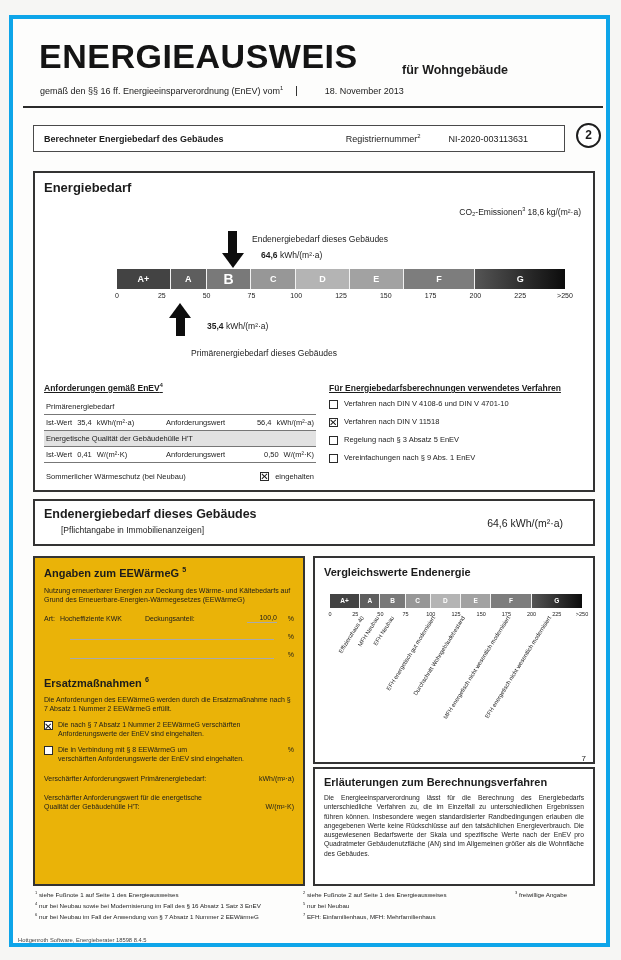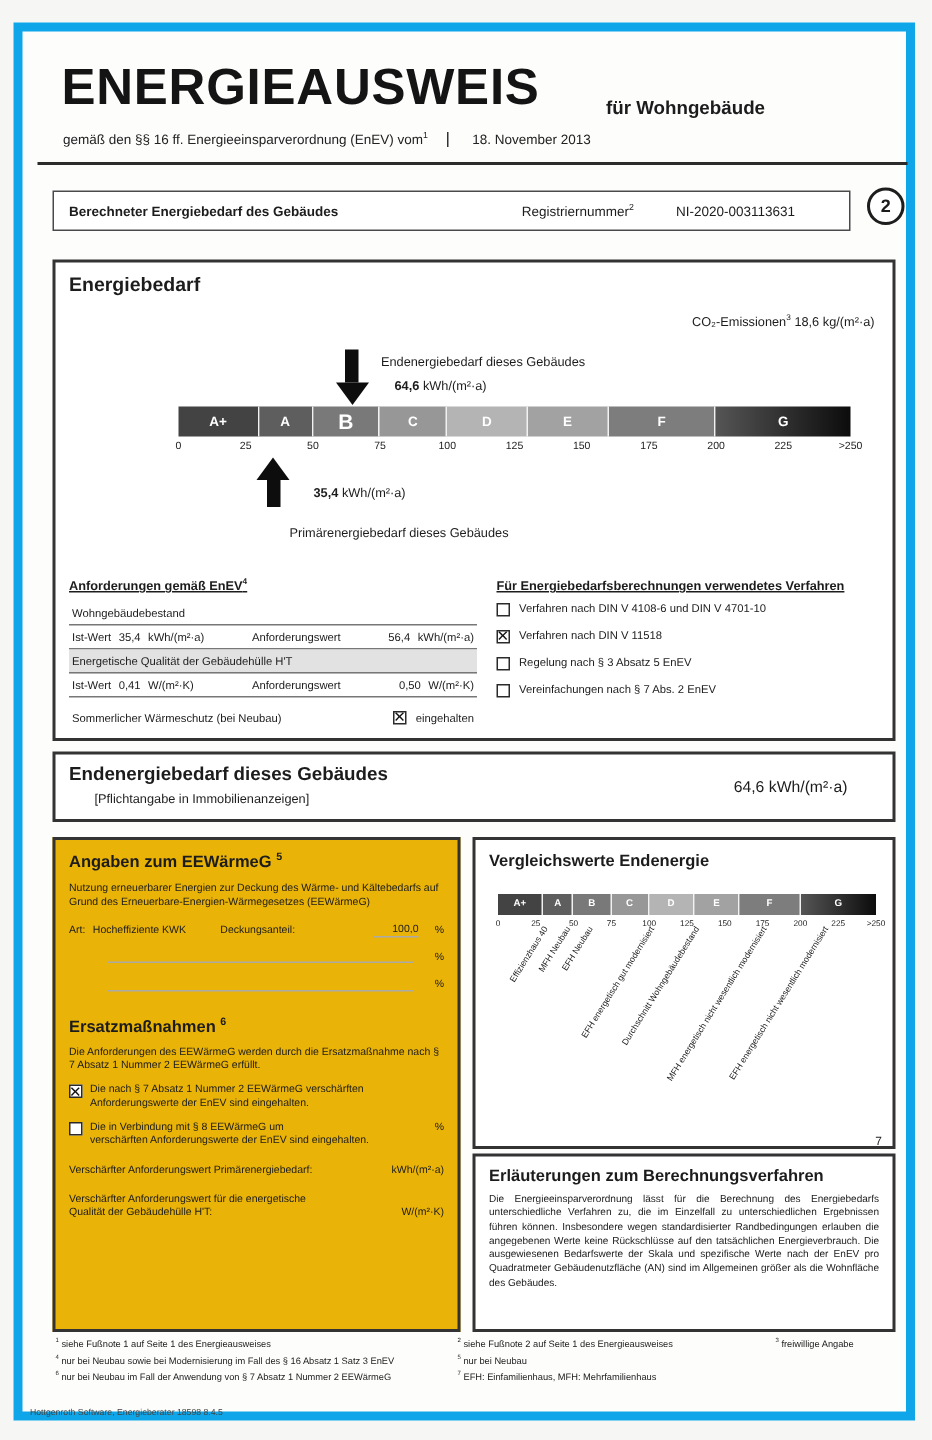--- a/index.html
+++ b/index.html
@@ -1,24 +1,24 @@
 <!DOCTYPE html>
 <html><head>
 <meta charset="utf-8">
 <style>
   *{box-sizing:border-box;margin:0;padding:0}
   html,body{width:621px;height:960px}
   body{position:relative;background:#f6f6f4;font-family:"Liberation Sans","DejaVu Sans",sans-serif;color:#1c1c1c;overflow:hidden}
   sup{font-size:0.65em;vertical-align:super;line-height:0}
-  .frame{position:absolute;left:9px;top:15px;width:601px;height:932px;border:6px solid #0ea5e9;background:#fdfdfc}
+  .frame{position:absolute;left:9px;top:15px;width:601px;height:932px;border:4px solid #0ea5e9;background:#fdfdfc}
 
   .title{position:absolute;left:26px;top:18px;font-size:34px;font-weight:bold;letter-spacing:.5px;color:#141414}
   .building-type{position:absolute;left:389px;top:44px;font-size:12.5px;font-weight:bold}
   .law-line{position:absolute;left:27px;top:67px;font-size:9px;color:#222}
-  .law-date{display:inline-block;border-left:1px solid #333;padding-left:16px;margin-left:10px}
+  .law-date{display:inline-block;border-left:1px solid #333;padding-left:28px;margin-left:10px}
   .header-rule{position:absolute;left:10px;top:87px;width:580px;border-top:2px solid #2b2b2b}
 
   .meta-box{position:absolute;left:20px;top:106px;width:532px;height:27px;border:1px solid #4a4a4a;display:flex;align-items:center;font-size:9px;padding:0 10px;background:#fff}
   .meta-label{font-weight:bold}
   .reg{margin-left:auto}
   .reg-num{margin-left:28px;margin-right:26px}
   .page-circle{position:absolute;left:563px;top:104px;width:25px;height:25px;border:2px solid #1d1d1d;border-radius:50%;font-size:12px;font-weight:bold;text-align:center;line-height:21px;background:#fff}
 
   .eb-box{position:absolute;left:20px;top:152px;width:562px;height:321px;border:2px solid #333;background:#fff}
   .eb-title{position:absolute;left:9px;top:7px;font-size:13px;font-weight:bold}
@@ -169,21 +169,21 @@
       </div>
 
     <div class="prim-value">
       <b>35,4</b>
       <span>kWh/(m²·a)</span>
     </div>
     <div class="prim-label">Primärenergiebedarf dieses Gebäudes</div>
 
     <div class="anf-col">
       <div class="col-title"><span>Anforderungen gemäß EnEV</span><sup>4</sup></div>
-      <div class="anf-row">Wohngebäudebestand</div>
+      <div class="anf-row">Primärenergiebedarf</div>
       <div class="anf-row vals">
         <span>Ist-Wert</span>
         <span>35,4</span>
         <span>kWh/(m²·a)</span>
         <span class="mid">Anforderungswert</span>
         <span class="endv">56,4</span>
         <span>kWh/(m²·a)</span>
       </div>
       <div class="anf-row shaded">Energetische Qualität der Gebäudehülle H'T</div>
       <div class="anf-row vals">
@@ -210,21 +210,21 @@
       <div class="verf-row">
         <span class="cb checked"></span>
         <span>Verfahren nach DIN V 11518</span>
       </div>
       <div class="verf-row">
         <span class="cb"></span>
         <span>Regelung nach § 3 Absatz 5 EnEV</span>
       </div>
       <div class="verf-row">
         <span class="cb"></span>
-        <span>Vereinfachungen nach § 7 Abs. 2 EnEV</span>
+        <span>Vereinfachungen nach § 9 Abs. 1 EnEV</span>
       </div>
     </div>
   </div>
 
   <div class="ee-box">
     <div class="ee-title">Endenergiebedarf dieses Gebäudes</div>
     <div class="ee-note">[Pflichtangabe in Immobilienanzeigen]</div>
     <div class="ee-value">
       <span>64,6</span>
       <span>kWh/(m²·a)</span>

